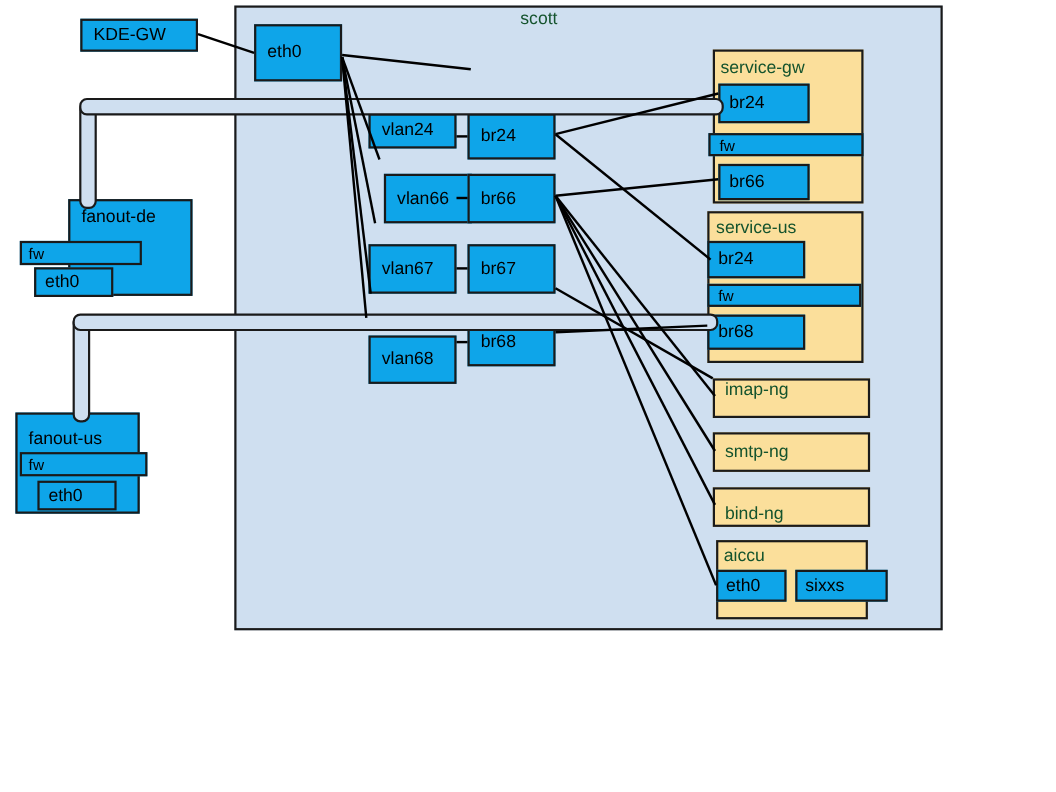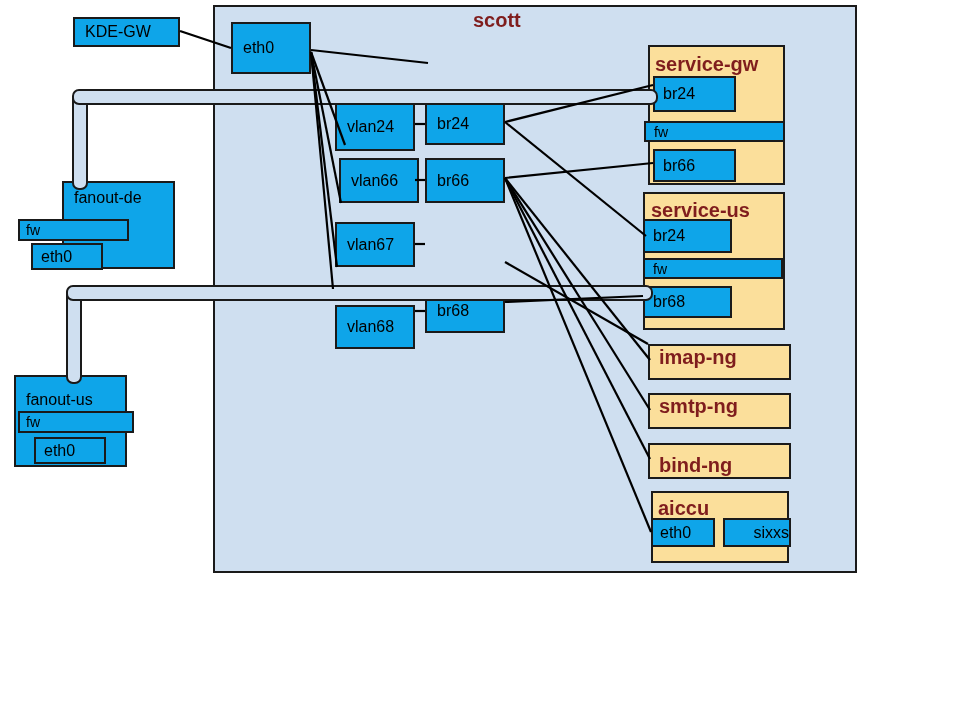--- a/index.html
+++ b/index.html
@@ -11,21 +11,21 @@
   .node{position:absolute;box-sizing:border-box;border:2px solid #1a1a1a;
         background:#0ea5e9;color:#000;font-size:16px;line-height:1;
         display:flex;align-items:center;}
   .node > .lbl{padding-left:10px;white-space:nowrap;}
 
   
   .grp-yellow{position:absolute;box-sizing:border-box;border:2px solid #1a1a1a;
         background:#fbdf9b;}
   .grp-blue{position:absolute;box-sizing:border-box;border:2px solid #1a1a1a;
         background:#cfdff0;}
-  .grp-title{position:absolute;font-size:20px;color:#7f1d1d;white-space:nowrap;font-weight:bold;}
+  .grp-title{position:absolute;font-size:16px;color:#14532d;white-space:nowrap;}
 
   
   .pipe{position:absolute;box-sizing:border-box;border:2px solid #1a1a1a;
         background:#cfdff0;border-radius:7px;}
 
   
   #links{position:absolute;left:0;top:0;width:960px;height:720px;
          pointer-events:none;}
   #links line{stroke:#000;stroke-width:2.2;}
 </style>
@@ -58,36 +58,39 @@
     <span class="lbl" style="padding-left:6px;">fw</span>
   </div>
   <div class="node" style="left:34px;top:437px;width:72px;height:27px;">
     <span class="lbl" style="padding-left:8px;">eth0</span>
   </div>
 
   <div class="node" style="left:231px;top:22px;width:80px;height:52px;">
     <span class="lbl">eth0</span>
   </div>
 
-  <div class="node" style="left:335px;top:103px;width:80px;height:48px;">
+  <div class="node" style="left:335px;top:103px;width:80px;height:32px;">
     <span class="lbl">vlan24</span>
   </div>
   <div class="node" style="left:425px;top:103px;width:80px;height:42px;">
     <span class="lbl">br24</span>
   </div>
 
-  <div class="node" style="left:339px;top:158px;width:80px;height:45px;">
+  <div class="node" style="left:349px;top:158px;width:80px;height:45px;">
     <span class="lbl">vlan66</span>
   </div>
   <div class="node" style="left:425px;top:158px;width:80px;height:45px;">
     <span class="lbl">br66</span>
   </div>
 
   <div class="node" style="left:335px;top:222px;width:80px;height:45px;">
     <span class="lbl">vlan67</span>
+  </div>
+  <div class="node" style="left:425px;top:222px;width:80px;height:45px;">
+    <span class="lbl">br67</span>
   </div>
 
   <div class="node" style="left:335px;top:305px;width:80px;height:44px;">
     <span class="lbl">vlan68</span>
   </div>
   <div class="node" style="left:425px;top:289px;width:80px;height:44px;">
     <span class="lbl">br68</span>
   </div>
 
   <div class="grp-yellow" style="left:648px;top:45px;width:137px;height:140px;"></div>
@@ -110,33 +113,33 @@
   <div class="node" style="left:643px;top:258px;width:140px;height:21px;font-size:14px;">
     <span class="lbl" style="padding-left:8px;">fw</span>
   </div>
   <div class="node" style="left:643px;top:286px;width:89px;height:32px;">
     <span class="lbl" style="padding-left:8px;">br68</span>
   </div>
 
   <div class="grp-yellow" style="left:648px;top:344px;width:143px;height:36px;display:flex;align-items:flex-start;">
     <span class="grp-title" style="position:static;padding-left:9px;">imap-ng</span>
   </div>
-  <div class="grp-yellow" style="left:648px;top:393px;width:143px;height:36px;display:flex;align-items:flex-start;">
+  <div class="grp-yellow" style="left:648px;top:393px;width:143px;height:36px;display:flex;align-items:center;">
     <span class="grp-title" style="position:static;padding-left:9px;">smtp-ng</span>
   </div>
   <div class="grp-yellow" style="left:648px;top:443px;width:143px;height:36px;display:flex;align-items:flex-end;">
     <span class="grp-title" style="position:static;padding-left:9px;">bind-ng</span>
   </div>
 
   <div class="grp-yellow" style="left:651px;top:491px;width:138px;height:72px;"></div>
   <div class="grp-title" style="left:658px;top:497px;">aiccu</div>
   <div class="node" style="left:651px;top:518px;width:64px;height:29px;">
     <span class="lbl" style="padding-left:7px;">eth0</span>
   </div>
-  <div class="node" style="left:723px;top:518px;width:68px;height:29px;justify-content:flex-end;">
+  <div class="node" style="left:723px;top:518px;width:84px;height:29px;">
     <span class="lbl" style="padding-left:7px;">sixxs</span>
   </div>
 
   <div class="pipe" style="left:72px;top:92px;width:16px;height:98px;"></div>
   <div class="pipe" style="left:72px;top:89px;width:586px;height:16px;"></div>
 
   <div class="pipe" style="left:66px;top:286px;width:16px;height:98px;"></div>
   <div class="pipe" style="left:66px;top:285px;width:587px;height:16px;"></div>
 
   <svg id="links" viewBox="0 0 960 720">

